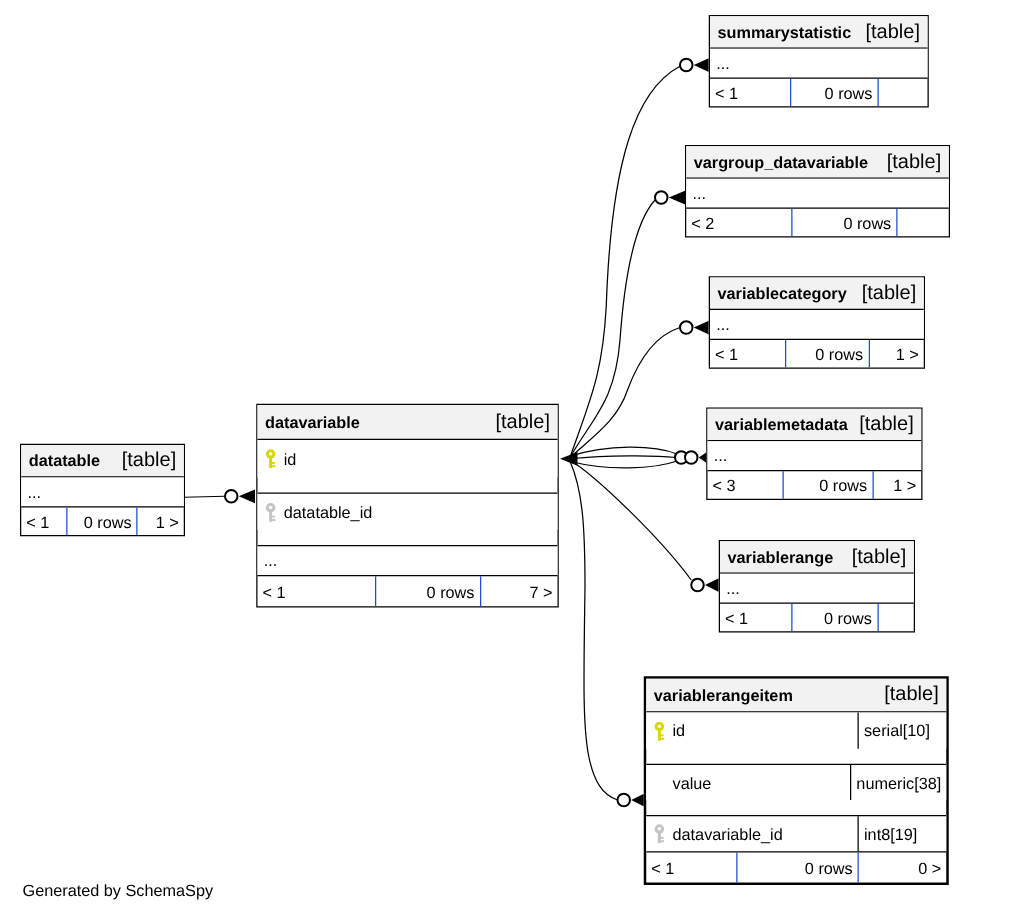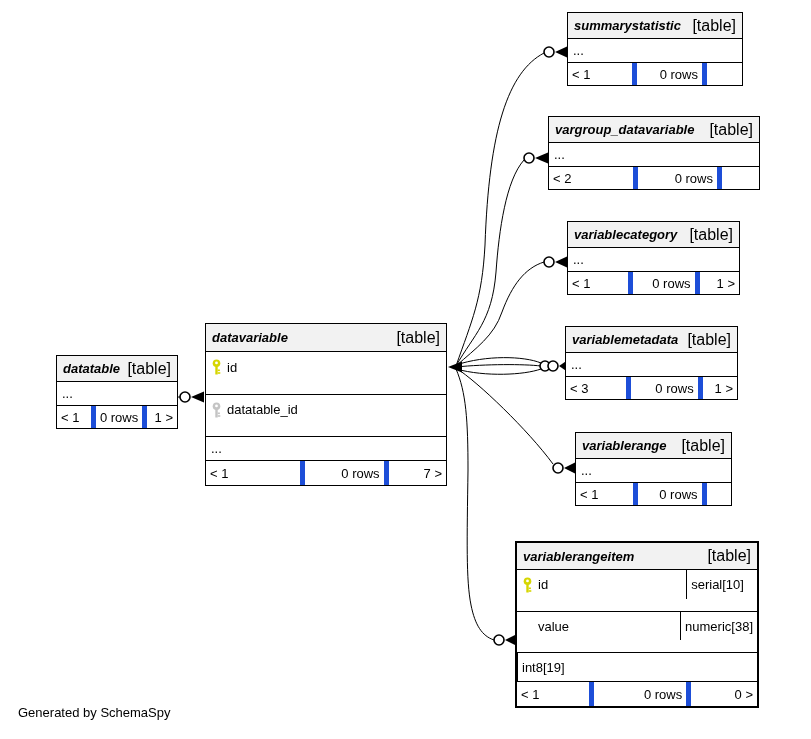--- a/index.html
+++ b/index.html
@@ -11,38 +11,38 @@
   .tbl{
     position:absolute;background:#fff;border:1px solid #000;
     box-sizing:border-box;font-size:13px;
   }
   .tbl.emph{border-width:2px;}
   .tbl-header{
     background:#f2f2f2;border-bottom:1px solid #000;
     display:flex;align-items:center;justify-content:space-between;
     padding:0 6px;box-sizing:border-box;height:26px;
   }
-  .tname{font-weight:bold;font-size:13px;font-style:italic;}
+  .tname{font-weight:bold;font-size:13px;}
   .ttag{font-size:16px;}
   .trow{
     display:flex;align-items:center;height:23px;box-sizing:border-box;
     padding:0 5px;background:#fff;
   }
   .trow + .trow{border-top:1px solid #000;margin-top:12px;}
   .keywrap{display:inline-flex;width:16px;align-items:center;flex:0 0 16px;}
   .rlabel{white-space:nowrap;}
   .cols{padding:0;}
   .namecell{display:flex;align-items:center;height:100%;padding:0 5px;box-sizing:border-box;}
   .typecell{
     display:flex;align-items:center;height:100%;border-left:1px solid #000;
     padding:0 4px;box-sizing:border-box;flex:1;
   }
   .tfooter{display:flex;border-top:1px solid #000;height:23px;box-sizing:border-box;}
   .fc{display:flex;align-items:center;box-sizing:border-box;padding:0 4px;white-space:nowrap;}
-  .fm,.fr{border-left:5px solid #1d4ed8;justify-content:flex-end;text-align:right;}
+  .fm,.fr{border-left:1px solid #1d4ed8;justify-content:flex-end;text-align:right;}
   .note{position:absolute;left:18px;top:705px;font-size:13px;}
   
   .tbl-datavariable .tbl-header{height:28px;}
   .tbl-datavariable .row-key{height:30px;}
   .tbl-datavariable .row-dots{height:24px;}
   .tbl-datavariable .tfooter{height:25px;}
   .tbl-vri .tbl-header{height:27px;}
   .tbl-vri .trow{height:29px;}
   .tbl-vri .tfooter{height:25px;}
 </style>
@@ -181,20 +181,34 @@
     <span class="typecell">serial[10]</span>
   </div>
   <div class="trow cols">
     <span class="namecell" style="width:70.5%">
       <span class="keywrap"></span>
       <span class="rlabel">value</span>
     </span>
     <span class="typecell">numeric[38]</span>
   </div>
   <div class="trow cols">
+    <span class="namecell" style="width:70.5%">
+      <span class="keywrap">
+        <svg width="11" height="16" viewBox="0 0 11 16">
+          <g fill="#c4c4c4">
+            <circle cx="5.5" cy="4.2" r="3.8"></circle>
+            <rect x="4.3" y="7" width="2.4" height="8.5"></rect>
+            <rect x="6.7" y="10.5" width="2.2" height="1.6"></rect>
+            <rect x="6.7" y="13.2" width="2.6" height="1.6"></rect>
+          </g>
+          <circle cx="5.5" cy="3.9" r="1.4" fill="#ffffff"></circle>
+        </svg>
+      </span>
+      <span class="rlabel">datavariable_id</span>
+    </span>
     <span class="typecell">int8[19]</span>
   </div>
   <div class="tfooter">
     <span class="fc fl" style="width:30%">&lt; 1</span>
     <span class="fc fm" style="width:40.5%">0 rows</span>
     <span class="fc fr" style="width:29.5%">0 &gt;</span>
   </div>
 </div>
 
 <div class="tbl tbl-datavariable" style="left:205px;top:323px;width:242px;">
@@ -233,21 +247,21 @@
   <div class="trow row-dots">
     <span class="rlabel">...</span>
   </div>
   <div class="tfooter">
     <span class="fc fl" style="width:39%">&lt; 1</span>
     <span class="fc fm" style="width:35%">0 rows</span>
     <span class="fc fr" style="width:26%">7 &gt;</span>
   </div>
 </div>
 
-<div class="tbl" style="left:16px;top:355px;width:122px;margin-left:40px;">
+<div class="tbl" style="left:16px;top:355px;width:132px;">
   <div class="tbl-header">
     <span class="tname">datatable</span>
     <span class="ttag">[table]</span>
   </div>
   <div class="trow">
     <span class="rlabel">...</span>
   </div>
   <div class="tfooter">
     <span class="fc fl" style="width:28%">&lt; 1</span>
     <span class="fc fm" style="width:43%">0 rows</span>

